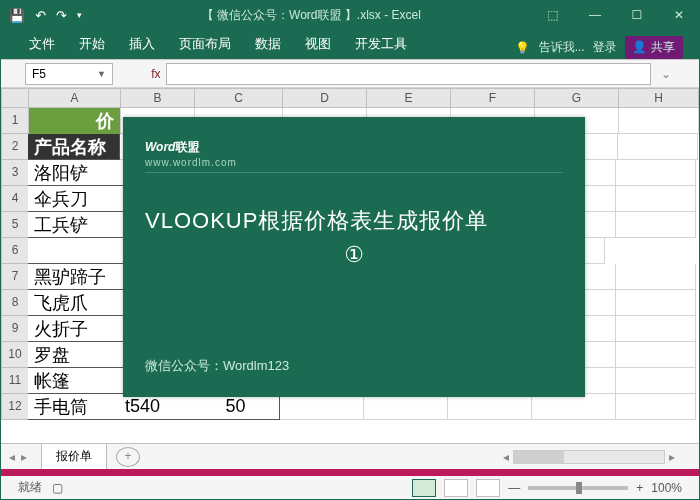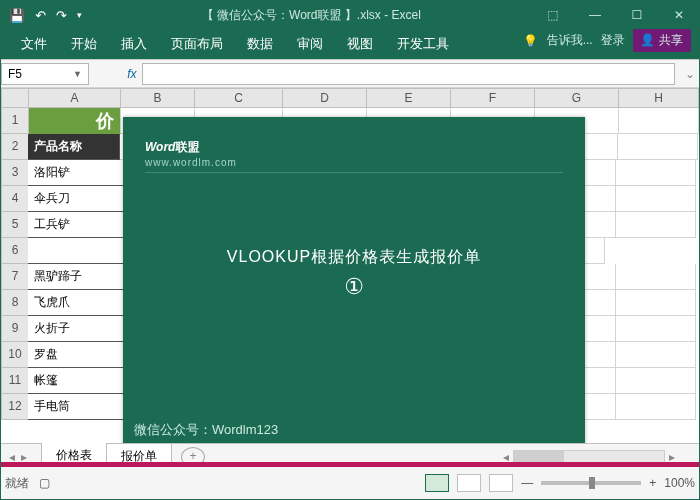--- a/index.html
+++ b/index.html
@@ -3,65 +3,65 @@
 <meta charset="utf-8">
 <style>
 *{margin:0;padding:0;box-sizing:border-box;font-family:"Microsoft YaHei",sans-serif;font-size:12px}
 body{width:700px;height:500px;background:#fff;overflow:hidden;position:relative;border:1px solid #1a6b52}
 .titlebar{height:28px;background:#1a6b52;display:flex;align-items:center;color:#cde8df}
 .qat{display:flex;gap:10px;padding:0 8px;align-items:center}
 .qat span{color:#fff;font-size:13px}
 .title-center{flex:1;text-align:center;color:#cde8df;font-size:12px}
 .win-ctrl{display:flex;gap:2px}
 .win-ctrl div{width:40px;height:28px;display:flex;align-items:center;justify-content:center;color:#cde8df}
-.ribbon-tabs{height:30px;background:#1a6b52;display:flex;align-items:flex-start;padding:0 8px;color:#fff}
+.ribbon-tabs{height:30px;background:#1a6b52;display:flex;align-items:flex-end;padding:0 16px;color:#fff}
 .ribbon-tabs .tab{padding:0 12px;height:30px;display:flex;align-items:center;font-size:13px}
 .ribbon-tabs .right{margin-left:auto;display:flex;gap:8px;align-items:center;color:#cde8df}
 .ribbon-tabs .share{background:#701a75;padding:3px 8px;border-radius:2px}
 .nav-line{height:1px;background:#c9c9c9}
-.namebox-row{height:28px;background:#f5f5f5;display:flex;align-items:center;border-bottom:1px solid #d4d4d4;padding:4px 0;gap:6px}
+.namebox-row{height:28px;background:#f5f5f5;display:flex;align-items:center;border-bottom:1px solid #d4d4d4;padding:4px 24px;gap:6px}
 .namebox{width:88px;height:22px;border:1px solid #b5b5b5;background:#fff;padding:0 6px;display:flex;align-items:center;justify-content:space-between}
 .namebox .dd{color:#666;font-size:9px}
 .fx-btns{display:flex;gap:6px;color:#999}
-.fx{font-style:italic;color:#0369a1}
+.fx{color:#7f1d1d}
 .formula-bar{flex:1;height:22px;border:1px solid #b5b5b5;background:#fff}
 .sheet{position:relative;height:380px}
 .colhdr{display:flex;height:20px;background:#e6e6e6}
 .corner{width:28px;border:1px solid #bfbfbf;background:#e6e6e6}
 .ch{border:1px solid #bfbfbf;background:#e6e6e6;text-align:center;line-height:18px;color:#555;border-left:none}
 .rows{}
 .row{display:flex;height:26px}
 .rh{width:28px;border:1px solid #bfbfbf;border-top:none;background:#e6e6e6;text-align:center;line-height:24px;color:#555}
 .cell{border-right:1px solid #d4d4d4;border-bottom:1px solid #d4d4d4;padding:0 6px;display:flex;align-items:center;background:#fff}
 .r1 .cellA{background:#6a9e3e;color:#fff;font-weight:bold;font-size:18px;justify-content:flex-end;border-bottom:1px solid #6a9e3e}
 .r2 .cellA{background:#333;color:#fff;font-weight:bold}
-.datacell{border:1px solid #555;border-top:none;border-left:none;margin-left:-1px;font-size:12px}
+.datacell{border:1px solid #555;border-top:none;border-left:none;margin-left:-1px;font-size:18px}
 .datacell:first-of-type{border-left:1px solid #555}
 .cA{width:92px}.cB{width:74px}.cC{width:88px}.cD{width:84px}.cE{width:84px}.cF{width:84px}.cG{width:84px}.cH{width:80px}
 .sheet-tabs{position:absolute;bottom:30px;left:0;right:0;height:26px;background:#f5f5f5;border-top:1px solid #bfbfbf;display:flex;align-items:center}
 .st-nav{width:40px;display:flex;gap:6px;padding:0 8px;color:#888}
 .st{padding:4px 14px;border:1px solid #bfbfbf;border-top:none;background:#fff;margin-right:-1px}
 .st.active{border-bottom:2px solid #1a6b52;font-weight:normal}
 .st-add{width:24px;height:20px;border:1px solid #aaa;border-radius:50%;margin-left:10px;text-align:center;line-height:17px;color:#888}
 .st-scroll{margin-left:auto;width:200px;height:16px;display:flex;align-items:center;padding-right:20px}
 .st-scroll .track{flex:1;height:14px;background:#e8e8e8;border:1px solid #ccc;position:relative}
 .st-scroll .thumb{position:absolute;left:0;width:50px;height:12px;background:#cfcfcf}
-.status{position:absolute;bottom:0;left:0;right:0;height:37px;background:#f5f5f5;border-top:5px solid #be185d;display:flex;align-items:center;padding:0 4px;color:#555}
+.status{position:absolute;bottom:0;left:0;right:0;height:30px;background:#f5f5f5;border-top:7px solid #be185d;display:flex;align-items:center;padding:0 17px;color:#555}
 .status .right{margin-left:auto;display:flex;gap:8px;align-items:center}
 .view-btn{width:24px;height:18px;border:1px solid #bfbfbf;background:#fff}
 .view-btn.on{background:#d4ead9;border-color:#1a6b52}
 .zoom-slider{width:100px;height:4px;background:#bfbfbf;position:relative}
 .zoom-slider .h{position:absolute;left:48px;top:-4px;width:6px;height:12px;background:#888}
-.overlay{position:absolute;left:122px;top:116px;width:462px;height:344px;background:#1a6b52;color:#fff;padding:14px 22px;box-shadow:0 0 4px rgba(0,0,0,.3)}
+.overlay{position:absolute;left:122px;top:116px;width:462px;height:280px;background:#1a6b52;color:#fff;padding:14px 22px;box-shadow:0 0 4px rgba(0,0,0,.3)}
 .overlay .logo{font-size:22px;font-weight:bold;font-style:italic}
 .overlay .logo .lm{font-style:normal}
 .overlay .url{font-size:10px;color:#a8d6c7;border-bottom:1px solid #3d8a72;padding-bottom:4px;letter-spacing:1px}
-.overlay .big{font-size:16px;text-align:center;margin-top:74px;letter-spacing:1px}
+.overlay .big{font-size:22px;margin-top:33px;letter-spacing:1px}
 .overlay .num{font-size:22px;text-align:center;margin-top:6px}
-.overlay .foot{position:absolute;bottom:22px;left:11px;font-size:13px;color:#cde8df}
+.overlay .foot{position:absolute;bottom:22px;left:22px;font-size:13px;color:#cde8df}
 </style>
 </head>
 <body>
 
 <div class="titlebar">
   <div class="qat">
     <span>💾</span>
     <span>↶</span>
     <span>↷</span>
     <span style="font-size:9px">▾</span>
@@ -74,21 +74,20 @@
     <div>✕</div>
   </div>
 </div>
 
 <div class="ribbon-tabs">
   <div class="tab">文件</div>
   <div class="tab">开始</div>
   <div class="tab">插入</div>
   <div class="tab">页面布局</div>
   <div class="tab">数据</div>
-  <div class="tab">审阅</div>
   <div class="tab">视图</div>
   <div class="tab">开发工具</div>
   <div class="right">
     <span>💡</span>
     <span>告诉我...</span>
     <span>登录</span>
     <span class="share"><span>👤</span> <span>共享</span></span>
   </div>
 </div>
 <div class="nav-line"></div>
@@ -260,21 +259,20 @@
   <div class="big">VLOOKUP根据价格表生成报价单</div>
   <div class="num">①</div>
   <div class="foot">微信公众号：Wordlm123</div>
 </div>
 
 <div class="sheet-tabs">
   <div class="st-nav">
     <span>◂</span>
     <span>▸</span>
   </div>
-  <div class="st active">价格表</div>
   <div class="st">报价单</div>
   <div class="st-add">+</div>
   <div class="st-scroll">
     <span style="padding:0 4px;color:#888">◂</span>
     <div class="track">
         <div class="thumb"></div>
       </div>
     <span style="padding:0 4px;color:#888">▸</span>
   </div>
 </div>

